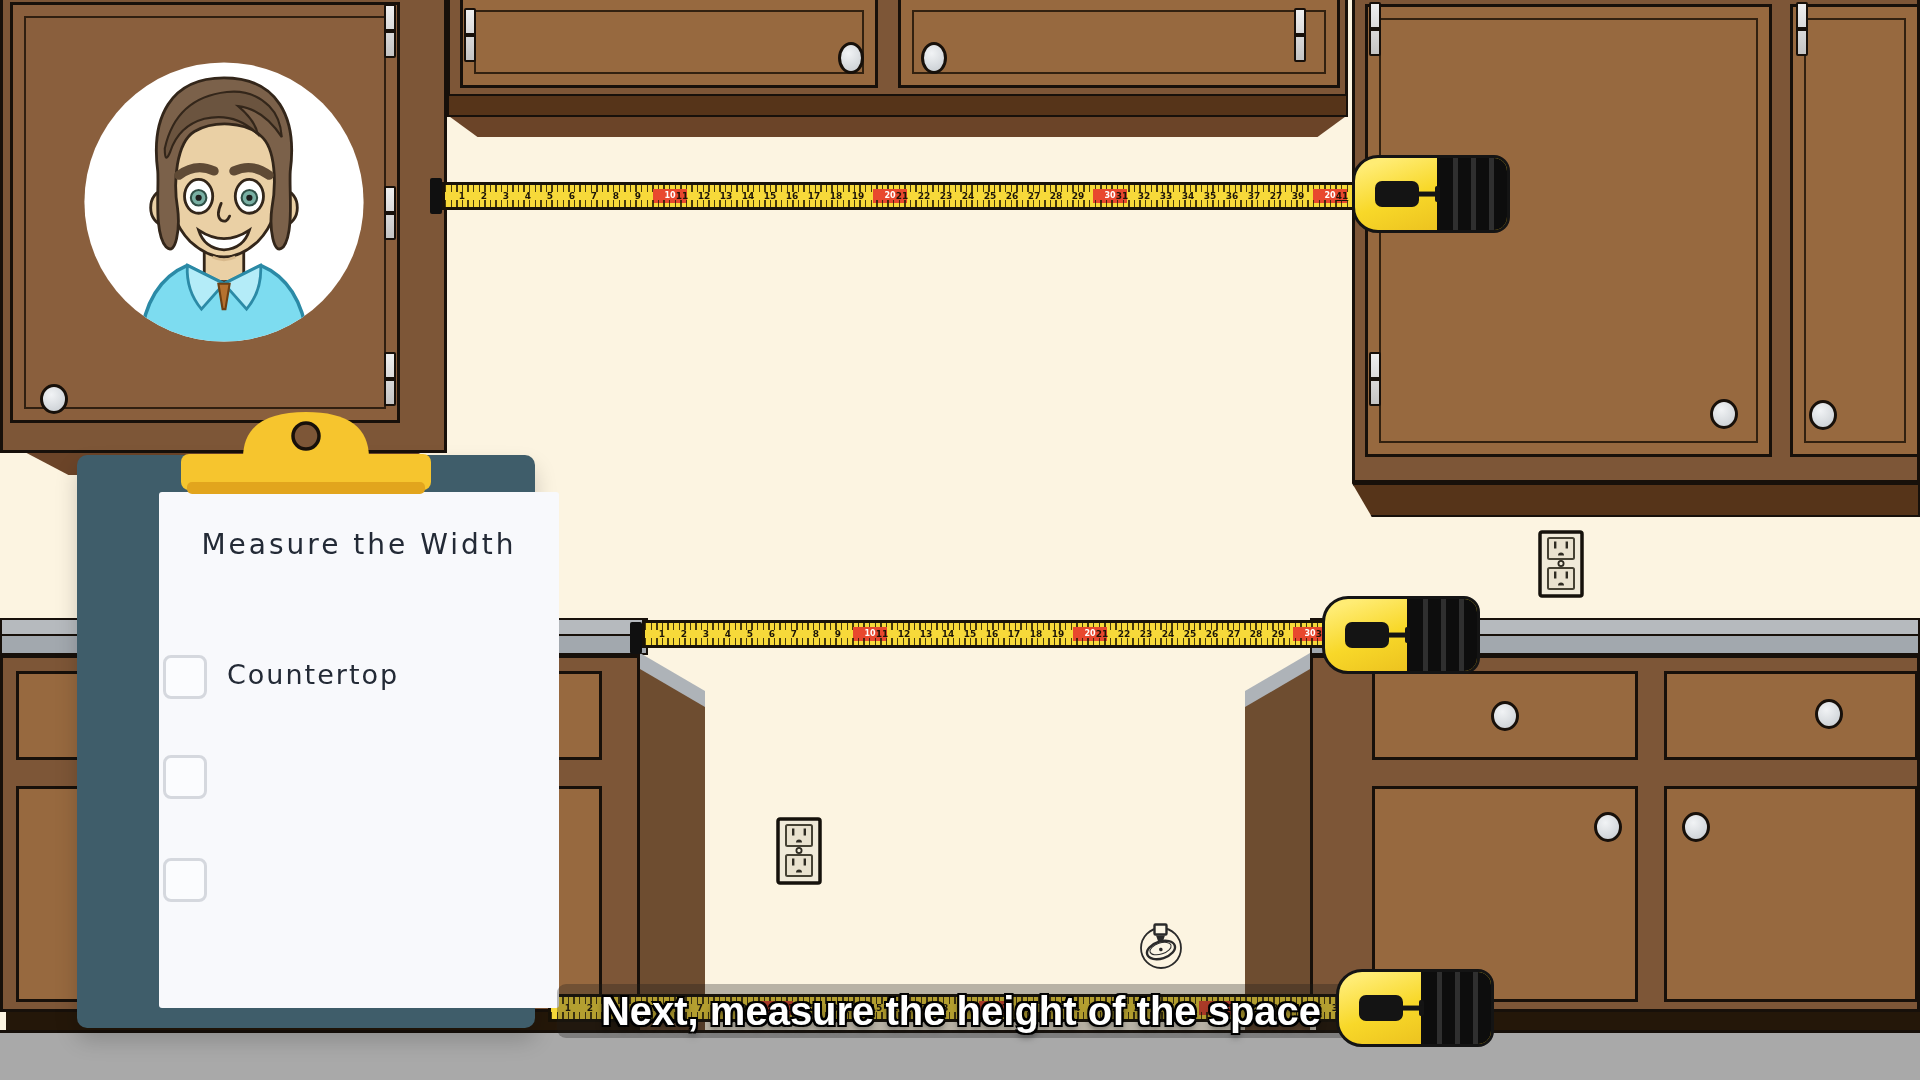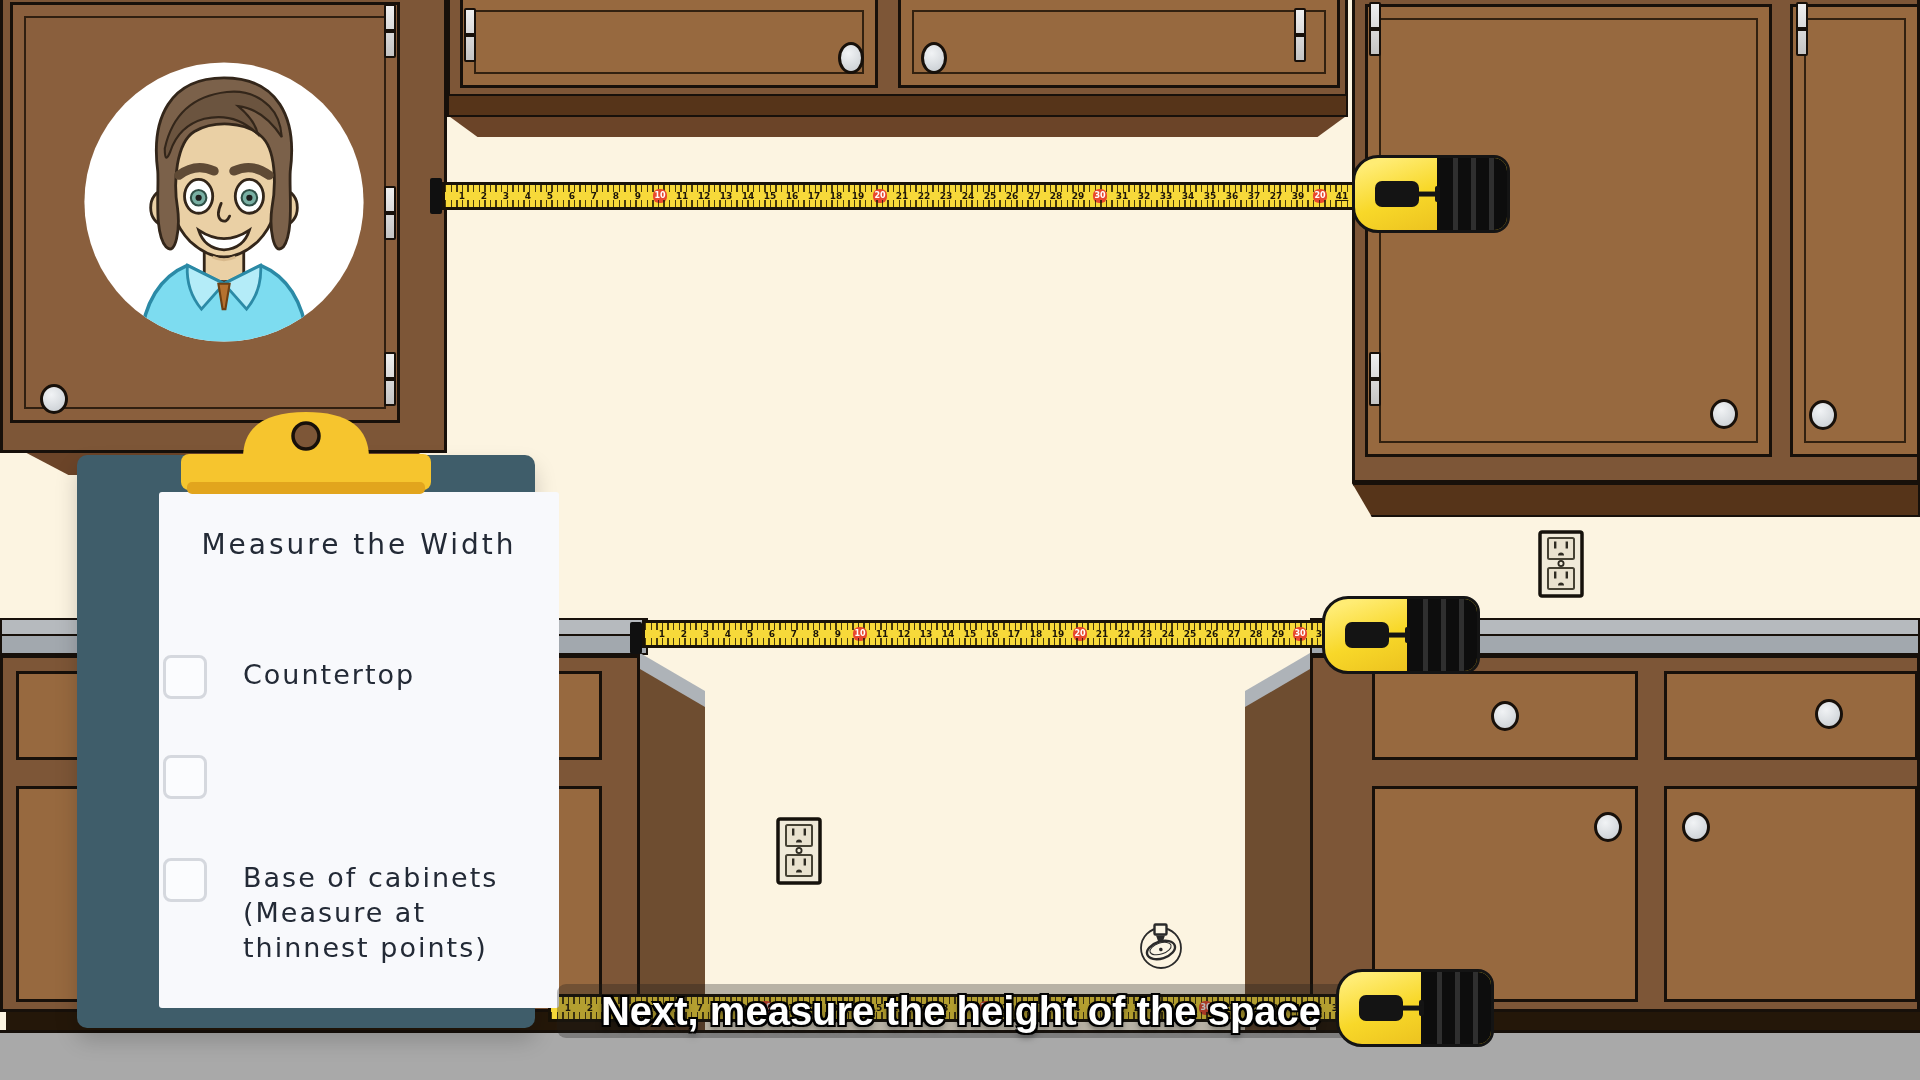--- a/index.html
+++ b/index.html
@@ -24,41 +24,41 @@
   .counter{border:2px solid var(--dark);}
   .counter .ct{position:absolute;left:0;right:0;top:0;height:14px;background:var(--ctop);border-bottom:2px solid var(--dark);}
   .counter .cf{position:absolute;left:0;right:0;top:16px;bottom:0;background:var(--cfront);}
   .tape-strip{position:absolute;background:var(--tape);border:3px solid #181208;box-sizing:border-box;}
   .tape-strip::before{content:"";position:absolute;left:0;right:0;top:0;height:7px;
       background:repeating-linear-gradient(90deg, rgba(40,30,5,.85) 0 1.4px, transparent 1.4px 5.6px);}
   .tape-strip::after{content:"";position:absolute;left:0;right:0;bottom:0;height:7px;
       background:repeating-linear-gradient(90deg, rgba(40,30,5,.85) 0 1.4px, transparent 1.4px 5.6px);}
   .tn{position:absolute;top:50%;transform:translateY(-50%);width:22px;text-align:center;
       font-size:9px;font-weight:bold;color:#1c1508;line-height:10px;}
-  .tn.red{width:14px;height:14px;line-height:14px;border-radius:6px;background:var(--red);color:#fff;font-size:8px;}
+  .tn.red{width:34px;height:14px;line-height:14px;border-radius:0;background:var(--red);color:#fff;font-size:8px;}
   .tape-case{position:absolute;border:3px solid #141414;border-radius:26px 16px 16px 26px;overflow:hidden;
       background:linear-gradient(160deg,#ffec74 10%,var(--casey) 45%,#e9bd1d 90%);box-sizing:border-box;}
   .tape-case .grip{position:absolute;right:0;top:0;bottom:0;width:44%;border-left:3px solid #0e0e0e;
       background:repeating-linear-gradient(90deg,#0d0d0d 0 13px,#2f2f2f 13px 18px);}
   .tape-case .lock{position:absolute;left:13%;top:50%;transform:translateY(-50%);width:29%;height:36%;
       background:#141414;border-radius:7px;}
   .tape-case .lock::after{content:"";position:absolute;left:100%;top:50%;width:20px;height:5px;
       background:#141414;transform:translateY(-50%);}
   .tape-case .lock::before{content:"";position:absolute;left:calc(100% + 16px);top:18%;width:5px;height:64%;
       background:#141414;border-radius:2px;}
   .hook{position:absolute;background:#101010;border-radius:2px;}
   .molding{position:absolute;background:var(--molding);}
   .boardBar{position:absolute;background:var(--board);border:2px solid var(--dark);box-sizing:border-box;}
   
   #cb-board{background:var(--teal);border-radius:10px;box-shadow:0 12px 22px rgba(0,0,0,.18);}
   #cb-paper{background:var(--paper);border-radius:3px;margin-left:46px;}
   #cb-paper2{background:#e5e8ef;border-radius:3px;transform:rotate(-1.4deg);}
   .cb-title{position:absolute;left:0;width:100%;text-align:center;color:#232a36;
       font-size:28px;letter-spacing:3px;font-weight:500;}
-  .cb-row{position:absolute;display:flex;align-items:flex-start;gap:36px;left:4px;}
+  .cb-row{position:absolute;display:flex;align-items:flex-start;gap:20px;left:4px;}
   .cb-box{width:38px;height:38px;border:3px solid #d5d8de;border-radius:8px;background:#fbfcfe;flex:none;}
   .cb-label{max-width:268px;font-size:27px;line-height:1.3;letter-spacing:2px;color:#232a36;padding-top:2px;}
   
   #caption-bar{background:rgba(28,28,28,.3);border-radius:9px;display:flex;align-items:center;justify-content:center;}
   #caption-text{color:#fff;font-family:"Liberation Sans",sans-serif;font-weight:bold;font-size:40px;white-space:nowrap;
       text-shadow:-2px -2px 0 #000, 2px -2px 0 #000, -2px 2px 0 #000, 2px 2px 0 #000, 0 4px 7px rgba(0,0,0,.55);}
 </style>
 </head>
 <body>
 
@@ -309,21 +309,20 @@
     <div class="cb-title" style="top:36px;">Measure the Width</div>
     <div class="cb-row" style="top:163px;">
       <div class="cb-box"></div>
       <div class="cb-label">Countertop</div>
     </div>
     <div class="cb-row" style="top:263px;">
       <div class="cb-box"></div>
     </div>
     <div class="cb-row" style="top:366px;">
       <div class="cb-box"></div>
-      <div class="cb-label">Base of cabinets (Measure at thinnest points)</div>
     </div>
   </div>
   <svg class="abs" style="left:181px;top:406px;" width="250" height="96" viewBox="0 0 250 96">
     <path d="M62,52 Q62,6 125,6 Q188,6 188,52 Z" fill="#f6c52e"></path>
     <rect x="0" y="48" width="250" height="36" rx="8" fill="#f6c52e"></rect>
     <rect x="6" y="76" width="238" height="12" rx="5" fill="#e2a51d"></rect>
     <circle cx="125" cy="30" r="13" fill="#7d5637" stroke="#17100a" stroke-width="3.5"></circle>
   </svg>
 
   <svg class="abs" style="left:83px;top:61px;" width="282" height="282" viewBox="0 0 200 200">

